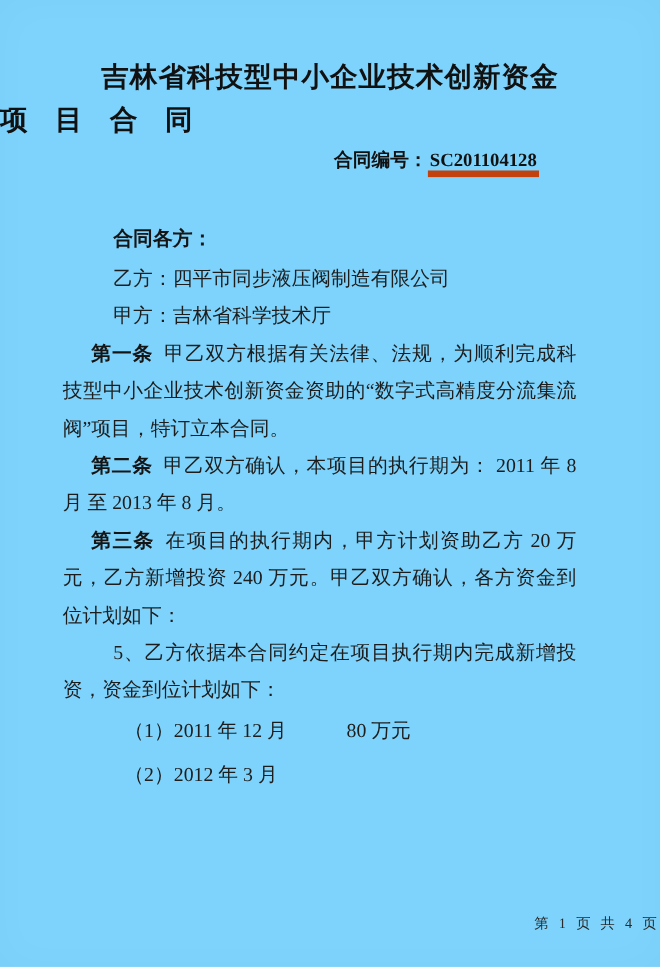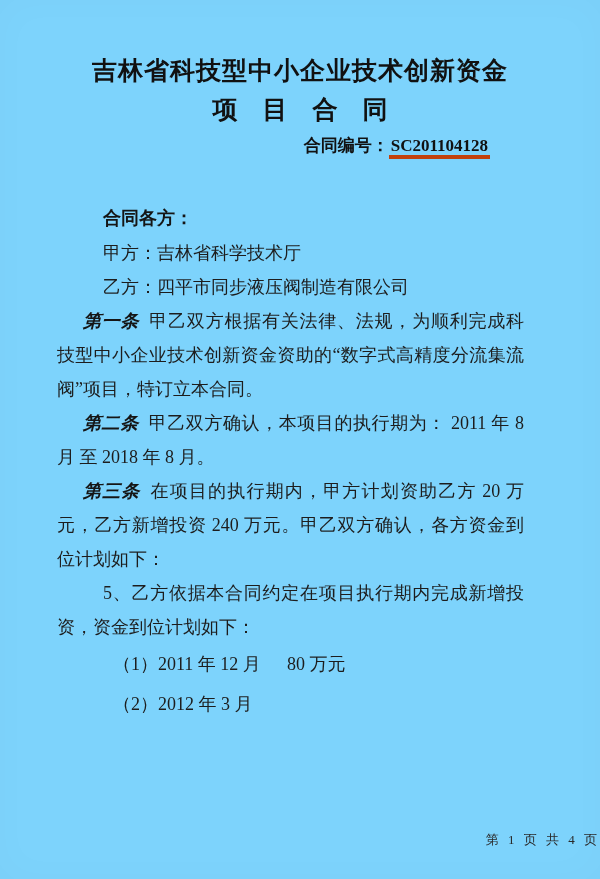--- a/index.html
+++ b/index.html
@@ -25,21 +25,21 @@
     text-align: center;
     font-family: "Liberation Sans", "DejaVu Sans", sans-serif;
     font-weight: bold;
     font-size: 25px;
     line-height: 32px;
     letter-spacing: 1px;
     color: #111;
   }
   .title2 {
     margin: 8px 0 0 0;
-    text-align: center;
+    text-align: left;
     font-family: "Liberation Sans", "DejaVu Sans", sans-serif;
     font-weight: bold;
     font-size: 25px;
     line-height: 30px;
     color: #111;
   }
   .contract-no-line {
     margin-top: 10px;
     padding-right: 110px;
     text-align: right;
@@ -49,21 +49,21 @@
   }
   .contract-no-label {
     font-family: "Liberation Sans", "DejaVu Sans", sans-serif;
     font-weight: bold;
     color: #111;
   }
   .contract-no-value {
     font-family: "Liberation Serif", serif;
     font-weight: bold;
     color: #111;
-    border-bottom: 4px solid #c2410c;
+    border-bottom: 6px solid #c2410c;
     padding: 0 2px 0px 2px;
   }
   
   .doc-body {
     margin: 44px 57px 0 57px;
     width: 467px;
     font-size: 18px;
     line-height: 34px;
     text-align: justify;
     color: #1d1d1d;
@@ -75,28 +75,28 @@
     font-weight: bold;
     color: #151515;
   }
   .party-line { padding-left: 46px; }
   .clause { text-indent: 26px; }
   .clause-label {
     font-weight: bold;
     font-family: "Liberation Sans", "DejaVu Sans", sans-serif;
     color: #151515;
     padding-right: 10px;
-    font-style: italic;
   }
   .item { text-indent: 46px; }
   .schedule-row {
     display: flex;
     padding-left: 56px;
     line-height: 40px;
     white-space: nowrap;
+    gap: 28px;
   }
   .schedule-date { width: 174px; }
   
   .page-footer {
     position: absolute;
     left: 0;
     bottom: 30px;
     width: 100%;
     text-align: right;
     font-size: 13px;
@@ -114,27 +114,27 @@
   <h2 class="title2">项　目　合　同</h2>
 
   <div class="contract-no-line">
     <span class="contract-no-label">合同编号：</span><span class="contract-no-value">SC201104128</span>
   </div>
 
   <div class="doc-body">
 
     <p class="parties-heading">合同各方：</p>
 
+    <p class="party-line">乙方：四平市同步液压阀制造有限公司</p>
+
     <p class="party-line">甲方：吉林省科学技术厅</p>
-
-    <p class="party-line">乙方：四平市同步液压阀制造有限公司</p>
 
     <p class="clause"><span class="clause-label">第一条</span><span>甲乙双方根据有关法律、法规，为顺利完成科技型中小企业技术创新资金资助的“数字式高精度分流集流阀”项目，特订立本合同。</span></p>
 
-    <p class="clause"><span class="clause-label">第二条</span><span>甲乙双方确认，本项目的执行期为： 2011 年 8 月 至 2018 年 8 月。</span></p>
+    <p class="clause"><span class="clause-label">第二条</span><span>甲乙双方确认，本项目的执行期为： 2011 年 8 月 至 2013 年 8 月。</span></p>
 
     <p class="clause"><span class="clause-label">第三条</span><span>在项目的执行期内，甲方计划资助乙方 20 万元，乙方新增投资 240 万元。甲乙双方确认，各方资金到位计划如下：</span></p>
 
 
     <p class="item">5、乙方依据本合同约定在项目执行期内完成新增投资，资金到位计划如下：</p>
 
     <div class="schedule-row">
       <span class="schedule-date">（1）2011 年 12 月</span>
       <span class="schedule-amount">80 万元</span>
     </div>

